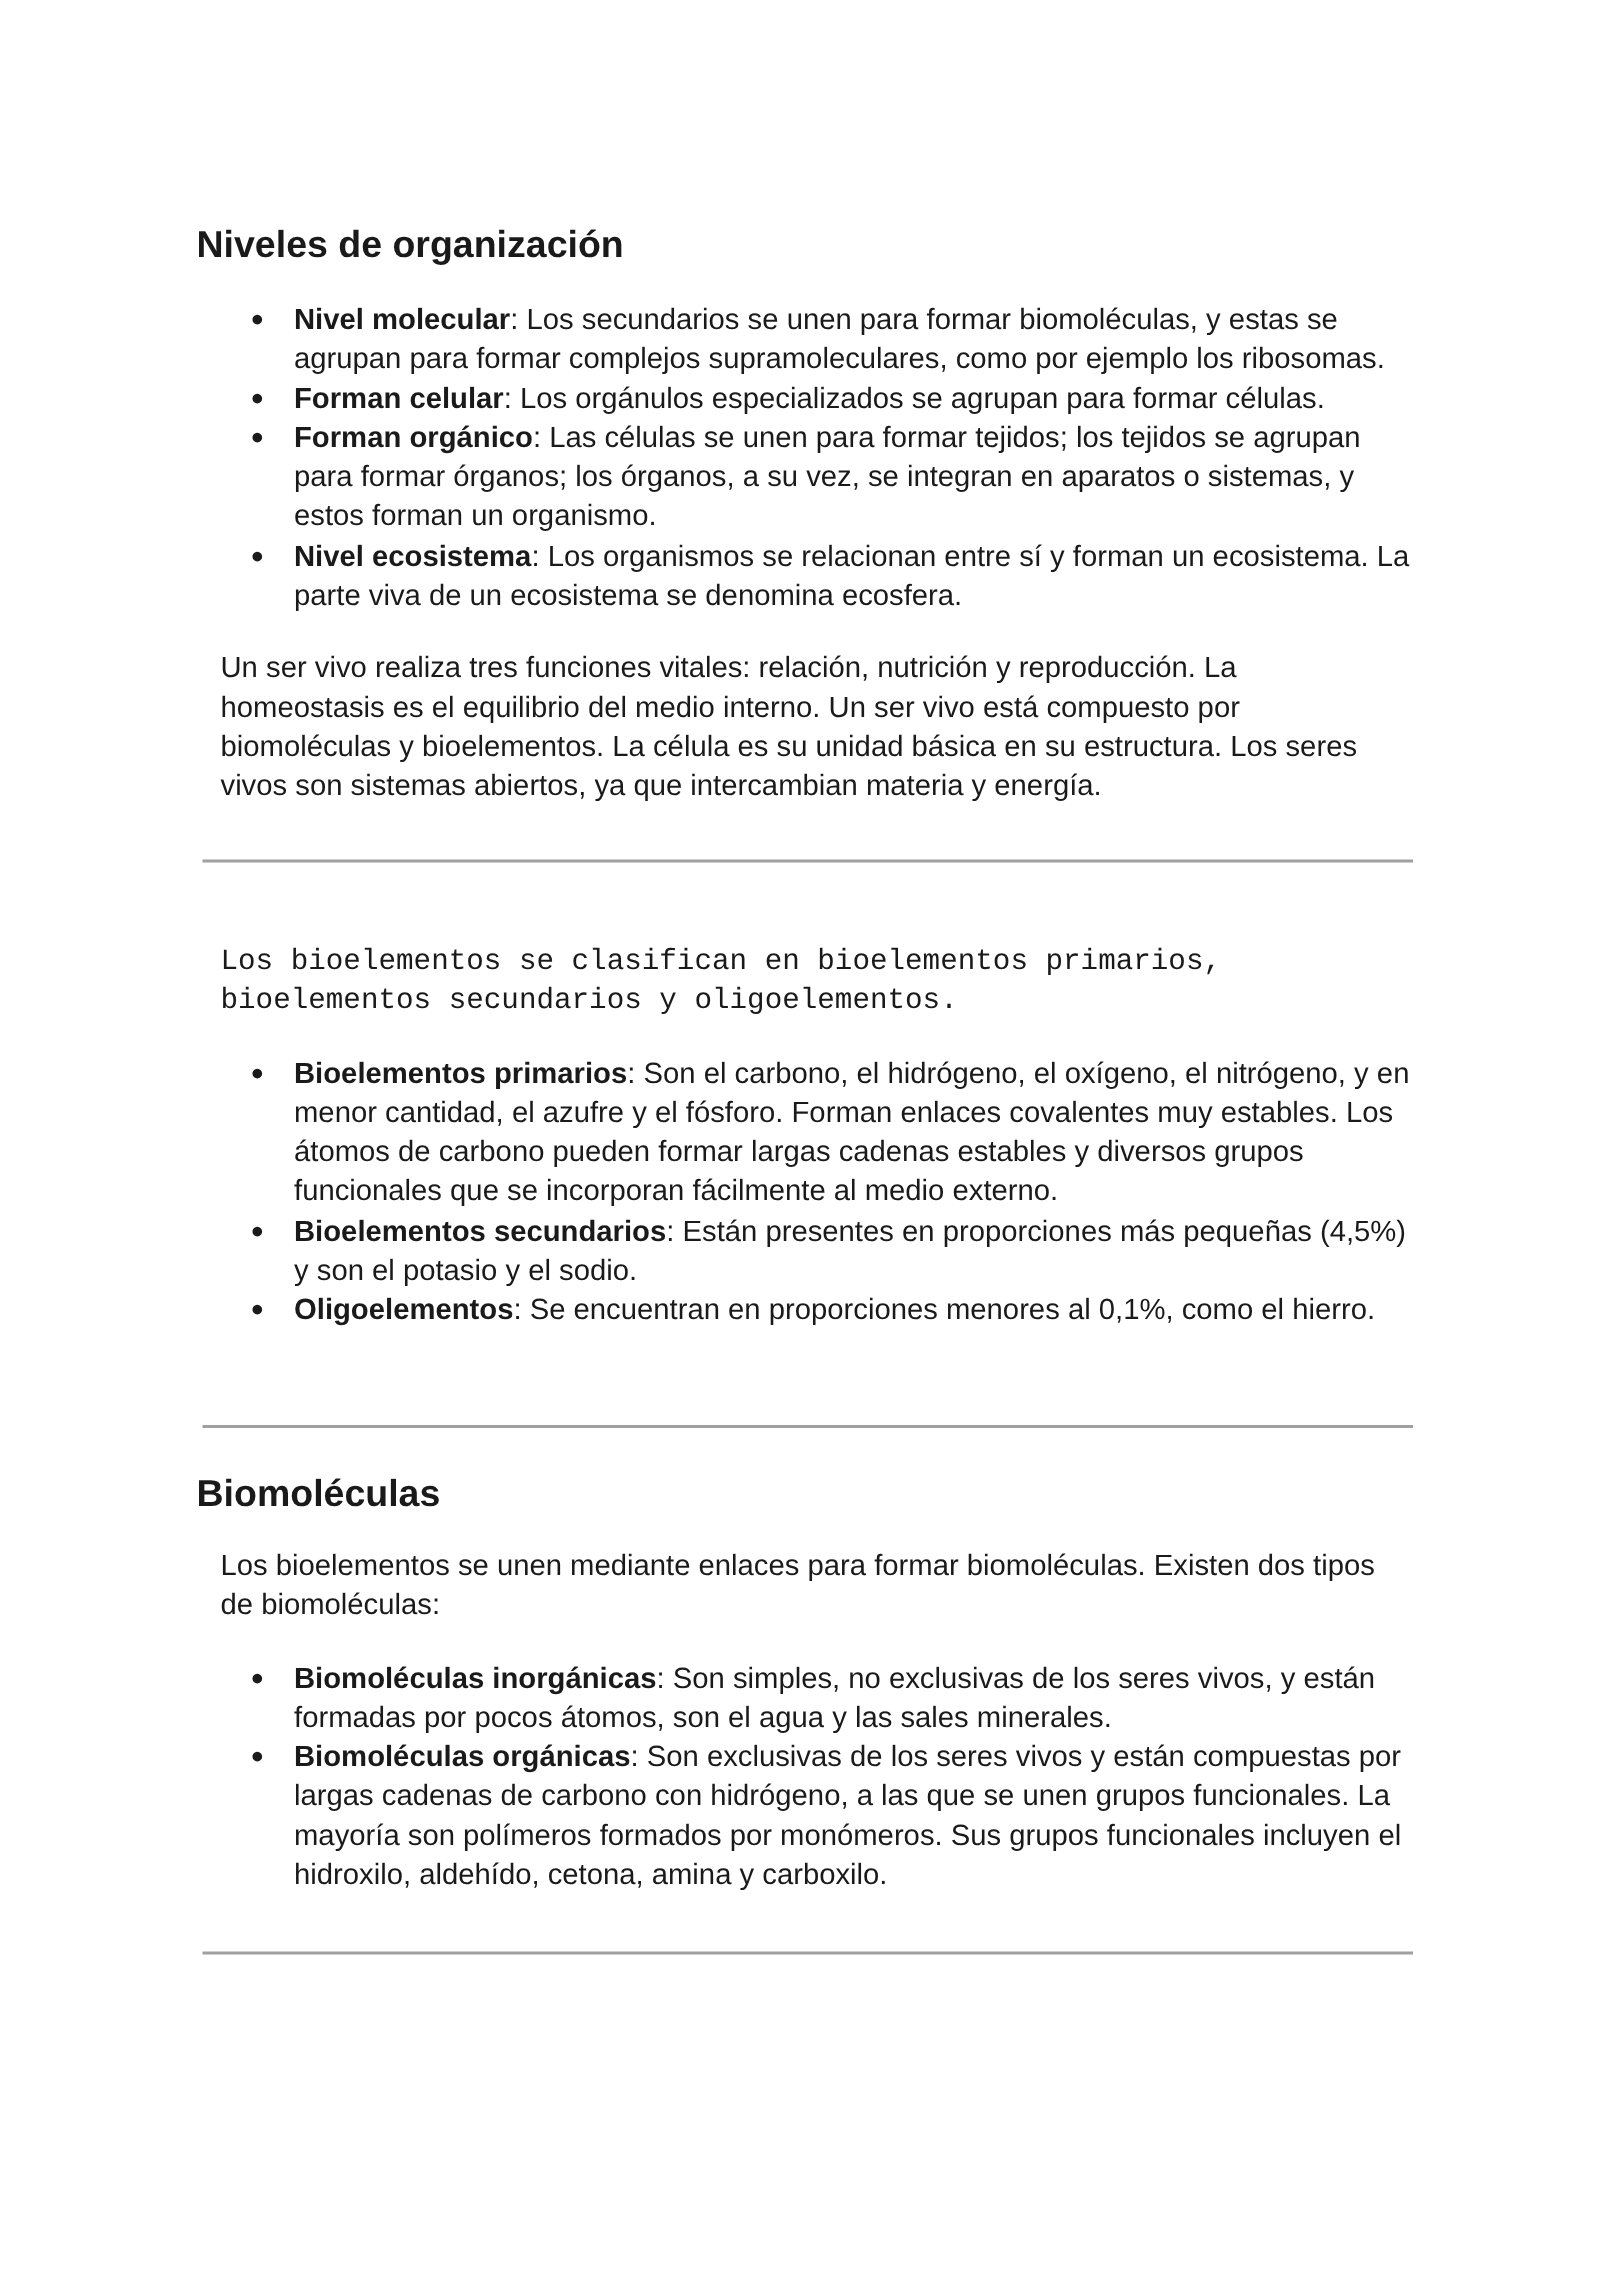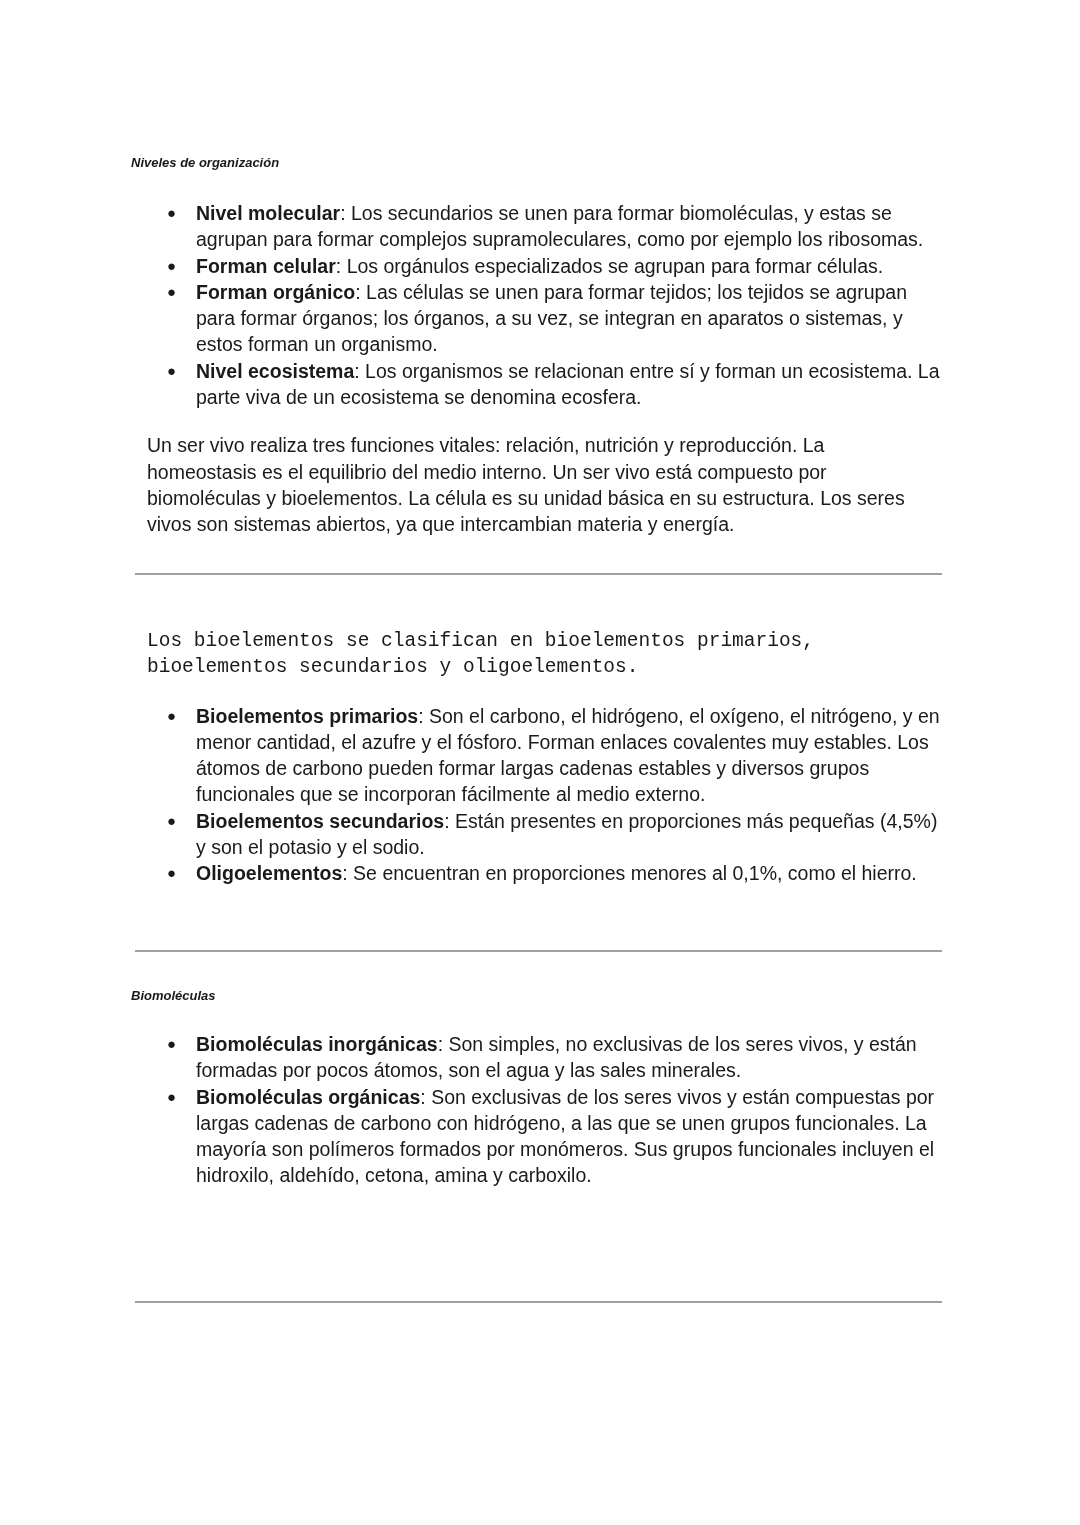--- a/index.html
+++ b/index.html
@@ -11,25 +11,24 @@
       width: 1080px;
       height: 1525px;
       position: relative;
       overflow: hidden;
       font-family: "Liberation Sans", sans-serif;
       color: #1a1a1a;
       font-size: 19.5px;
       line-height: 26.3px;
     }
     h2.section-title {
-      font-size: 13px;
+      font-size: 25px;
       font-weight: bold;
       margin: 0;
       line-height: 26px;
-      font-style: italic;
     }
     p.para {
       margin: 16px;
     }
     ul.bullets {
       list-style: none;
       margin: 0;
       padding: 0;
     }
     ul.bullets li {
@@ -76,19 +75,20 @@
     <li><span class="bullet">●</span><span class="term">Bioelementos primarios</span><span>: Son el carbono, el hidrógeno, el oxígeno, el nitrógeno, y en menor cantidad, el azufre y el fósforo. Forman enlaces covalentes muy estables. Los átomos de carbono pueden formar largas cadenas estables y diversos grupos funcionales que se incorporan fácilmente al medio externo.</span></li>
     <li><span class="bullet">●</span><span class="term">Bioelementos secundarios</span><span>: Están presentes en proporciones más pequeñas (4,5%) y son el potasio y el sodio.</span></li>
     <li><span class="bullet">●</span><span class="term">Oligoelementos</span><span>: Se encuentran en proporciones menores al 0,1%, como el hierro.</span></li>
   </ul>
 </div>
 
 <hr class="rule" style="top:950px;">
 
 <div class="block" style="top:983px;">
   <h2 class="section-title">Biomoléculas</h2>
+  <p class="para" style="margin-top:22px;">Los bioelementos se unen mediante enlaces para formar biomoléculas. Existen dos tipos de biomoléculas:</p>
   <ul class="bullets" style="margin-top:22px;">
     <li><span class="bullet">●</span><span class="term">Biomoléculas inorgánicas</span><span>: Son simples, no exclusivas de los seres vivos, y están formadas por pocos átomos, son el agua y las sales minerales.</span></li>
     <li><span class="bullet">●</span><span class="term">Biomoléculas orgánicas</span><span>: Son exclusivas de los seres vivos y están compuestas por largas cadenas de carbono con hidrógeno, a las que se unen grupos funcionales. La mayoría son polímeros formados por monómeros. Sus grupos funcionales incluyen el hidroxilo, aldehído, cetona, amina y carboxilo.</span></li>
   </ul>
 </div>
 
 <hr class="rule" style="top:1301px;">
 
 </body></html>

